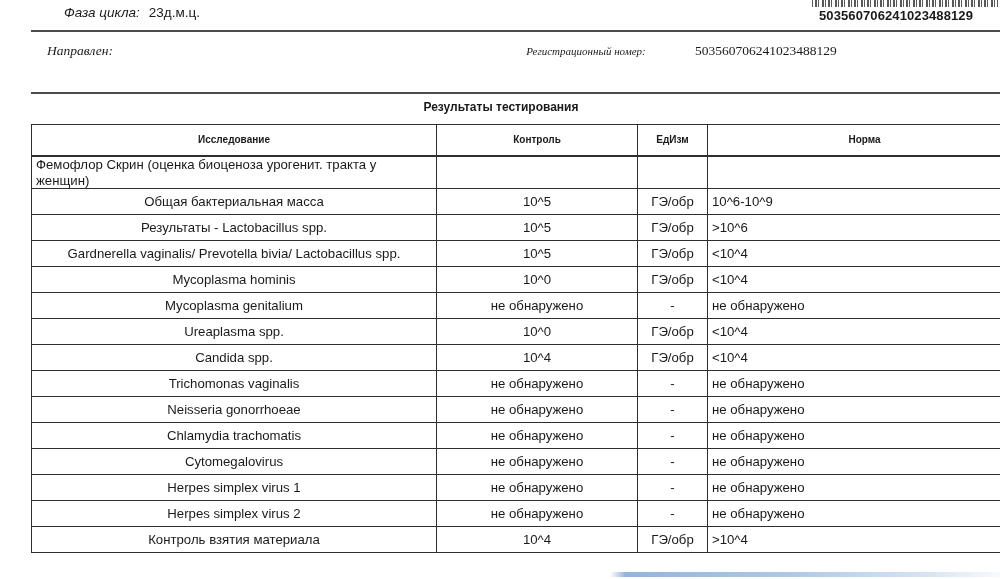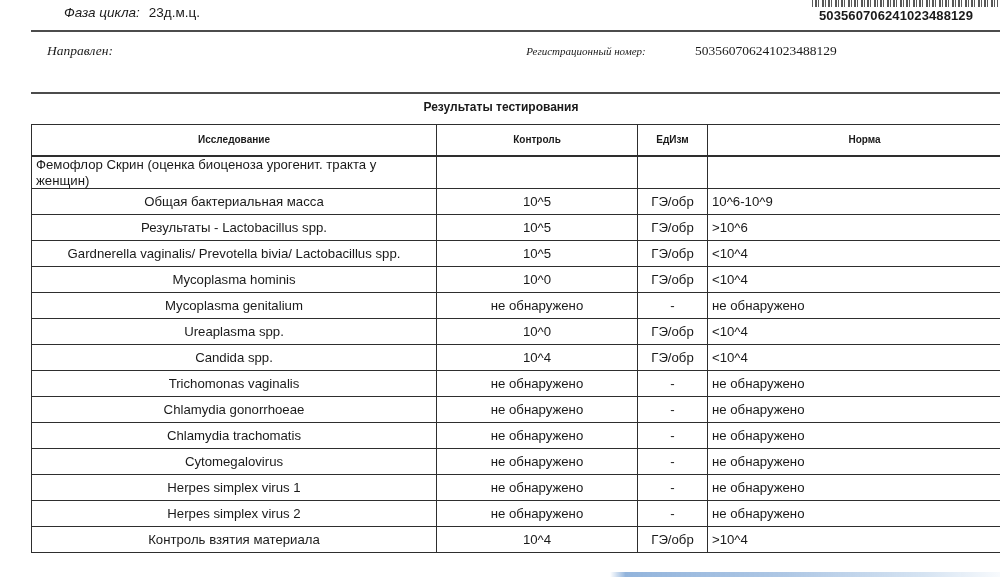--- a/index.html
+++ b/index.html
@@ -277,21 +277,21 @@
             <td class="unit">ГЭ/обр</td>
             <td class="norm">&lt;10^4</td>
           </tr>
           <tr>
             <td class="study">Trichomonas vaginalis</td>
             <td class="result">не обнаружено</td>
             <td class="unit">-</td>
             <td class="norm">не обнаружено</td>
           </tr>
           <tr>
-            <td class="study">Chlamydia gonorrhoeae</td>
+            <td class="study">Neisseria gonorrhoeae</td>
             <td class="result">не обнаружено</td>
             <td class="unit">-</td>
             <td class="norm">не обнаружено</td>
           </tr>
           <tr>
             <td class="study">Chlamydia trachomatis</td>
             <td class="result">не обнаружено</td>
             <td class="unit">-</td>
             <td class="norm">не обнаружено</td>
           </tr>

